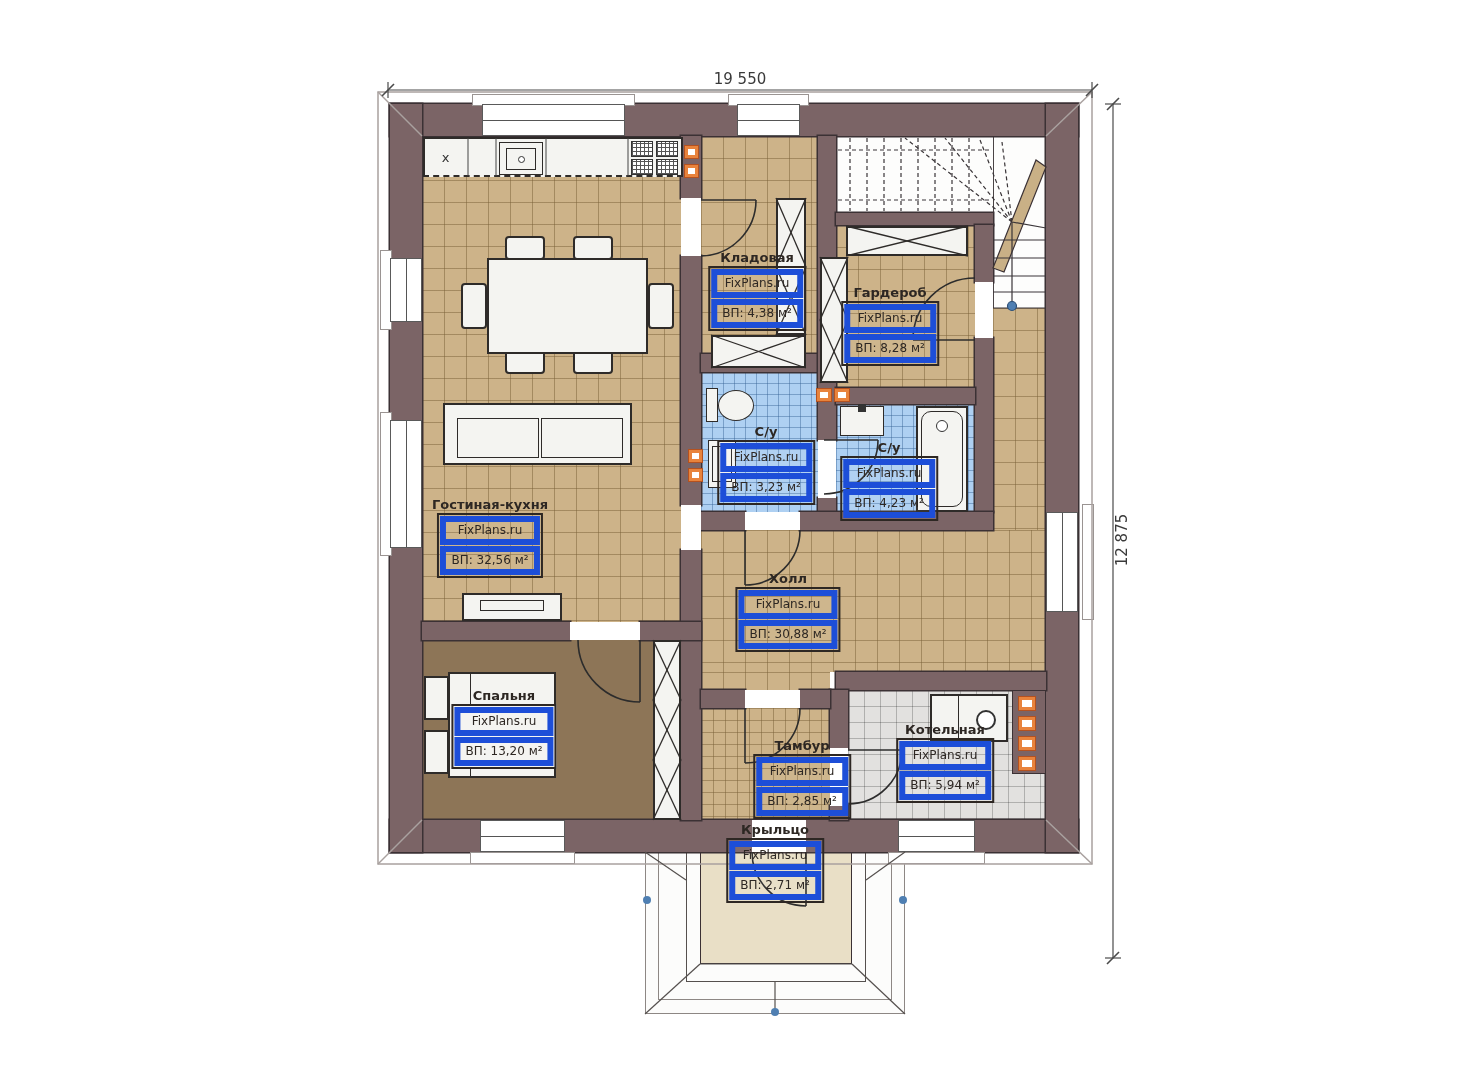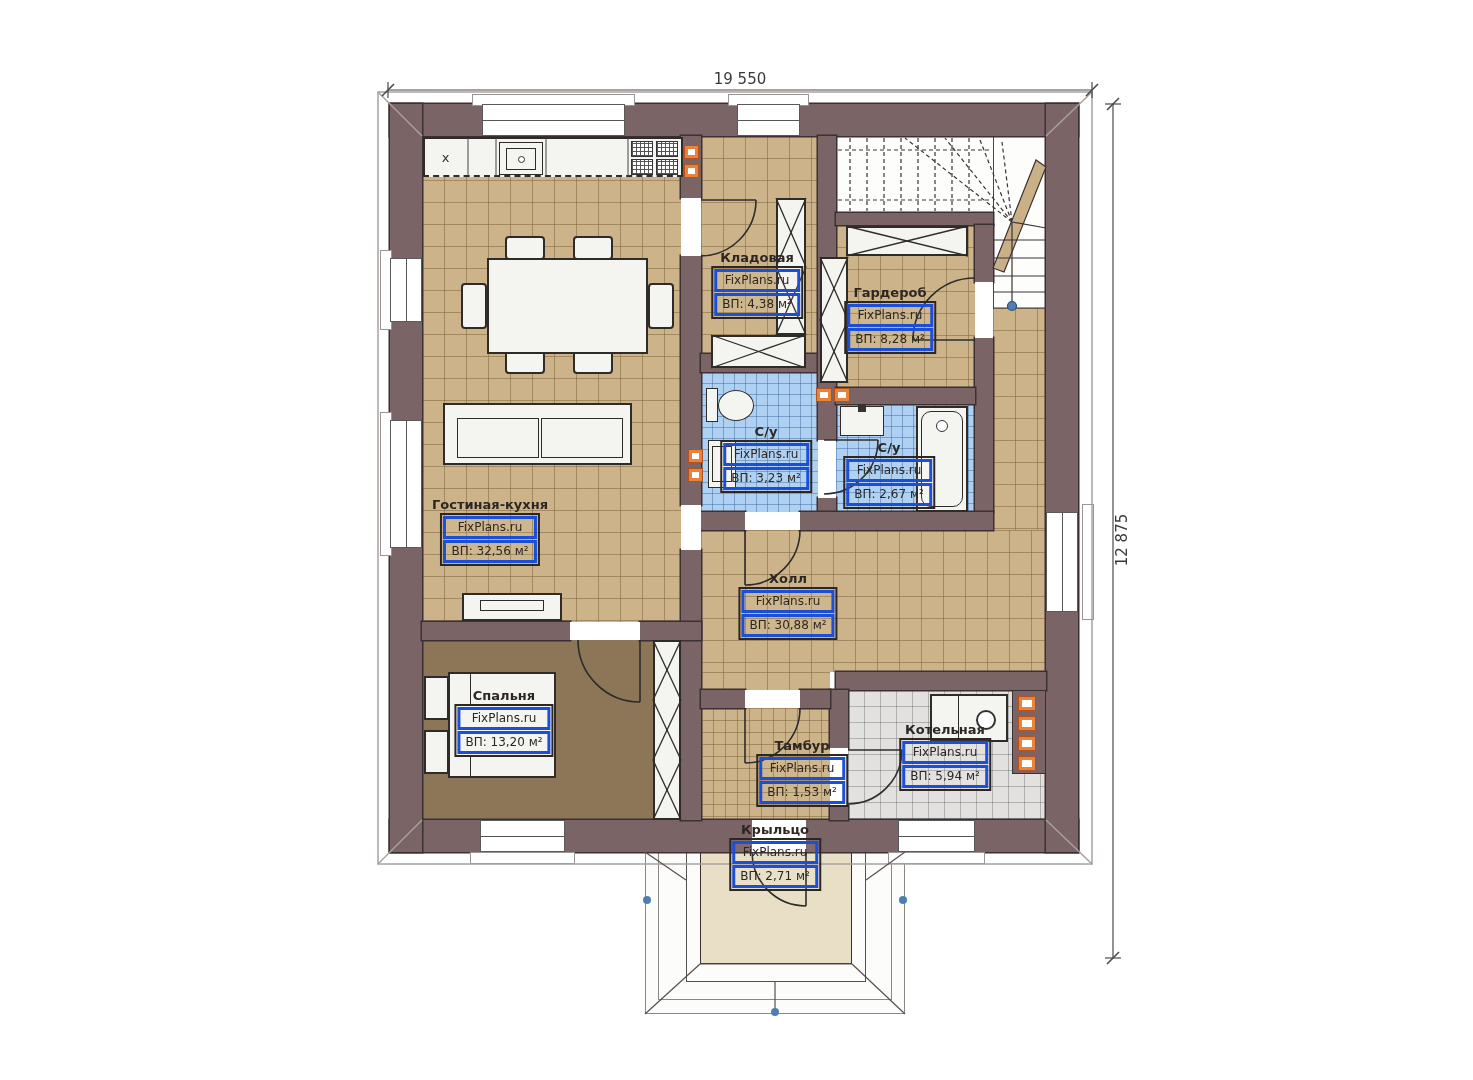--- a/index.html
+++ b/index.html
@@ -24,21 +24,21 @@
   .furn{background:#f4f4f1;border:2px solid #2e2b29;box-sizing:border-box;}
   .furn-in{background:#f4f4f1;border:1.5px solid #2e2b29;box-sizing:border-box;}
   .burner{background-color:#fff;border:1.5px solid #333;box-sizing:border-box;
     background-image:repeating-linear-gradient(0deg,#555 0 1px,transparent 1px 4px),repeating-linear-gradient(90deg,#555 0 1px,transparent 1px 4px);}
   .omark{background:#fff;border:3px solid #e8833c;box-shadow:0 0 0 1px #b4511f;box-sizing:border-box;}
   .panel{background:#7b6466;border:1.5px solid #3b3134;box-sizing:border-box;}
   
   .rlabel{position:absolute;transform:translateX(-50%);text-align:center;z-index:30;}
   .rname{font-weight:bold;font-size:13px;line-height:15px;white-space:nowrap;}
   .rbox{display:inline-block;border:2px solid #2d2723;padding:1px;margin-top:1px;background:rgba(255,255,255,0.04);}
-  .rrow{border:3px solid #1d4ed8;padding:0 5px;font-size:12px;line-height:17px;white-space:nowrap;}
+  .rrow{border:6px solid #1d4ed8;padding:0 5px;font-size:12px;line-height:17px;white-space:nowrap;}
   .rrow + .rrow{margin-top:1px;}
   .dim{font-size:15px;color:#3a3a3a;white-space:nowrap;}
   svg{position:absolute;left:0;top:0;pointer-events:none;}
   .cabx{font-size:13px;color:#333;display:flex;align-items:center;justify-content:center;}
 </style>
 </head>
 <body>
 
 <div id="canvas">
 
@@ -297,21 +297,21 @@
     <div class="rname">С/у</div>
     <div class="rbox">
       <div class="rrow">FixPlans.ru</div>
       <div class="rrow">ВП: 3,23 м²</div>
     </div>
   </div>
   <div class="rlabel" style="left:889px;top:440px;">
     <div class="rname">С/у</div>
     <div class="rbox">
       <div class="rrow">FixPlans.ru</div>
-      <div class="rrow">ВП: 2,67 м²</div>
+      <div class="rrow">ВП: 4,23 м²</div>
     </div>
   </div>
   <div class="rlabel" style="left:490px;top:497px;">
     <div class="rname">Гостиная-кухня</div>
     <div class="rbox">
       <div class="rrow">FixPlans.ru</div>
       <div class="rrow">ВП: 32,56 м²</div>
     </div>
   </div>
   <div class="rlabel" style="left:788px;top:571px;">
@@ -325,21 +325,21 @@
     <div class="rname">Спальня</div>
     <div class="rbox" style="background:#f4f4f1;">
       <div class="rrow">FixPlans.ru</div>
       <div class="rrow">ВП: 13,20 м²</div>
     </div>
   </div>
   <div class="rlabel" style="left:786px;top:738px;margin-left:16px;">
     <div class="rname">Тамбур</div>
     <div class="rbox">
       <div class="rrow">FixPlans.ru</div>
-      <div class="rrow">ВП: 1,53 м²</div>
+      <div class="rrow">ВП: 2,85 м²</div>
     </div>
   </div>
   <div class="rlabel" style="left:945px;top:722px;">
     <div class="rname">Котельная</div>
     <div class="rbox">
       <div class="rrow">FixPlans.ru</div>
       <div class="rrow">ВП: 5,94 м²</div>
     </div>
   </div>
   <div class="rlabel" style="left:775px;top:822px;">

